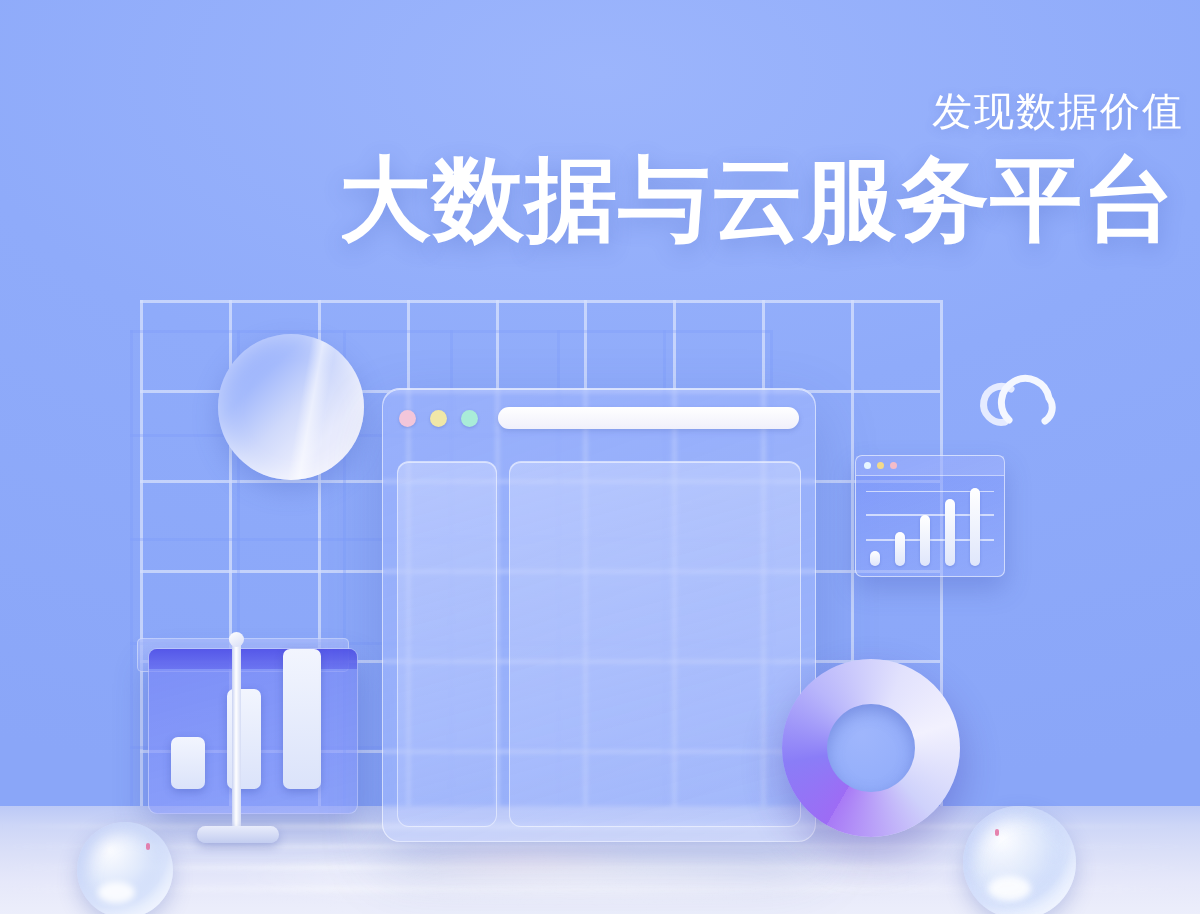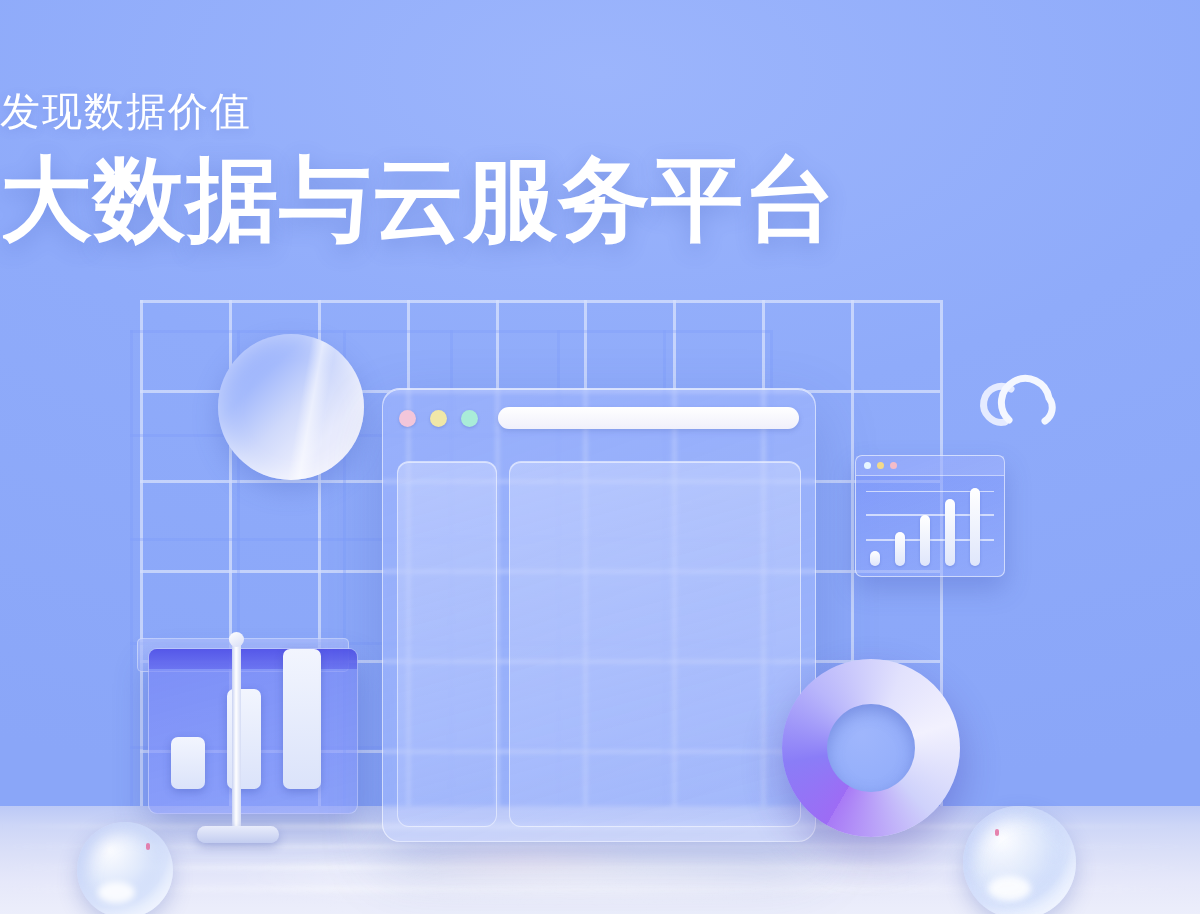--- a/index.html
+++ b/index.html
@@ -110,24 +110,24 @@
   .ball{position:absolute;border-radius:50%;
     background:radial-gradient(circle at 34% 28%,rgba(255,255,255,.95),rgba(222,233,252,.8) 38%,rgba(190,210,250,.7) 62%,rgba(232,240,255,.9) 88%);
     box-shadow:0 8px 20px rgba(60,85,180,.25), inset -8px -10px 20px rgba(255,255,255,.6), inset 6px 8px 18px rgba(140,165,240,.4);}
   .ball::after{content:"";position:absolute;left:22%;top:62%;width:38%;height:22%;border-radius:50%;
     background:rgba(255,255,255,.85);filter:blur(3px);}
   .ball-left{left:77px;top:822px;width:96px;height:96px;}
   .ball-right{left:963px;top:806px;width:113px;height:113px;}
   .spark{position:absolute;width:4px;height:7px;border-radius:2px;background:#e36ea0;opacity:.85;}
 
   
-  .copy{position:absolute;left:0;right:0;top:0;text-align:left;}
+  .copy{position:absolute;left:0;right:16px;top:0;text-align:right;}
   .eyebrow{margin:84px 0 0;font-size:40px;font-weight:400;color:#ffffff;letter-spacing:2px;
     text-shadow:0 2px 10px rgba(70,95,190,.25);}
-  .headline{margin:12px 0 0;font-size:92px;line-height:1.06;font-weight:bold;color:#ffffff;
+  .headline{margin:12px 8px 0;font-size:92px;line-height:1.06;font-weight:bold;color:#ffffff;
     letter-spacing:1px;text-shadow:0 6px 22px rgba(60,85,185,.3);}
   .tagline{margin:14px 0 0;font-size:25px;font-weight:300;color:#ffffff;letter-spacing:18px;
     text-indent:18px;text-shadow:0 2px 8px rgba(70,95,190,.22);}
 </style>
 </head>
 <body>
 
 <div class="stage">
 
   <div class="grid" id="grid1">

